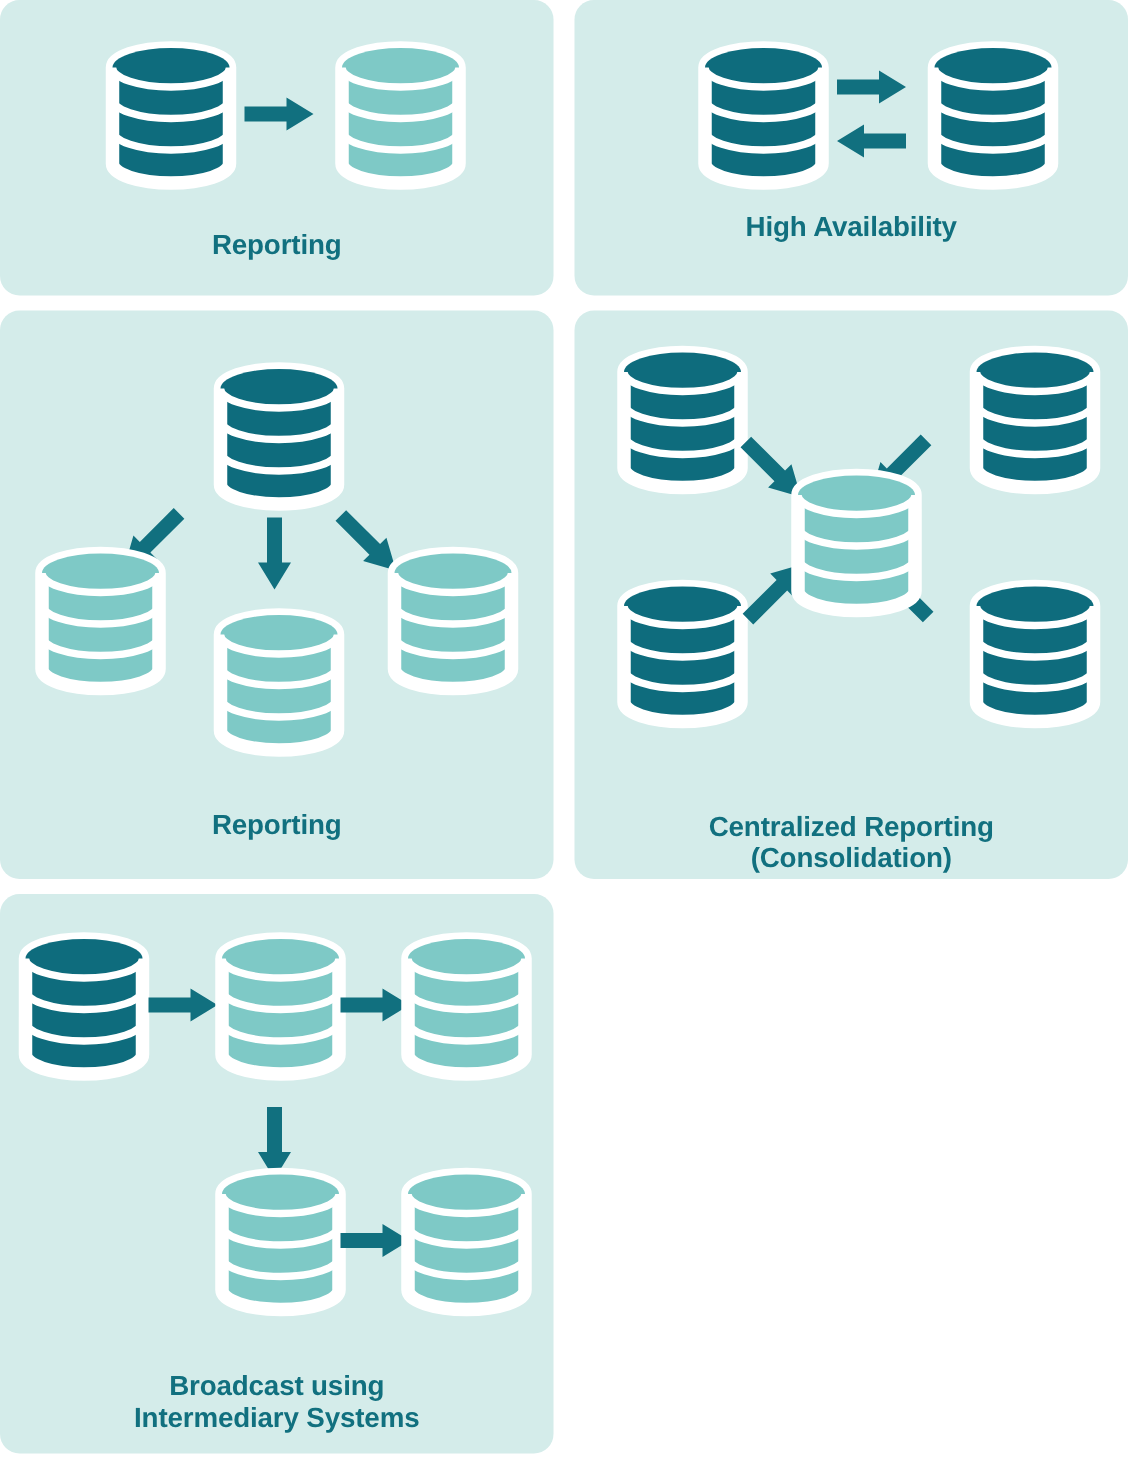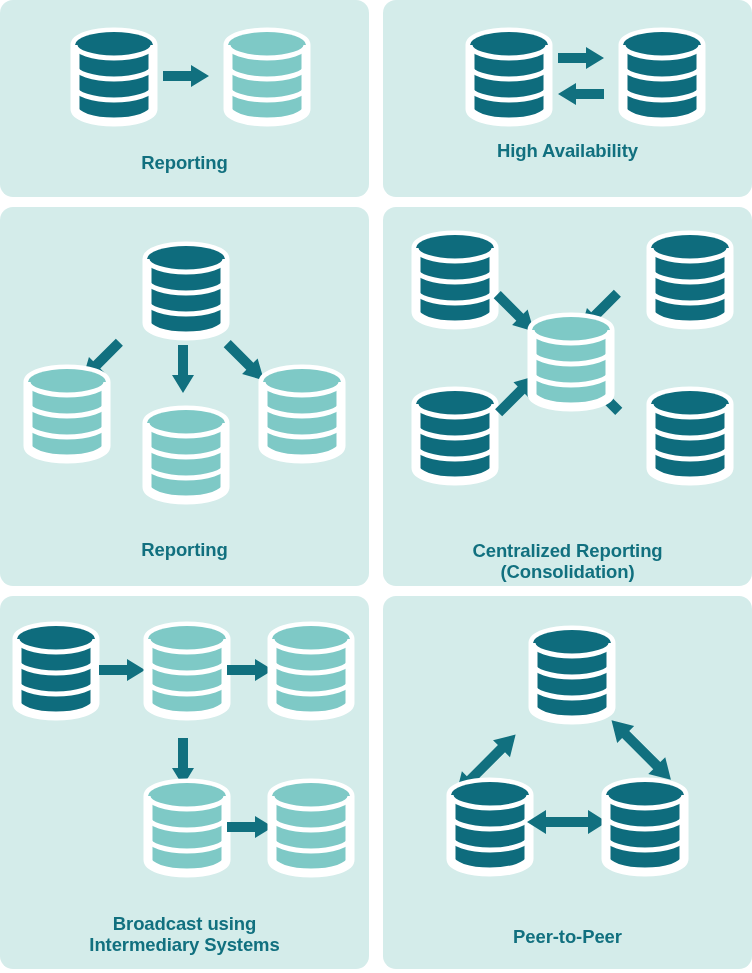--- a/index.html
+++ b/index.html
@@ -187,45 +187,20 @@
         </g>
         <g>
           <use href="#db-light" x="267" y="183"></use>
         </g>
       </svg>
     </div>
     <div class="caption">Broadcast using
 Intermediary Systems</div>
   </div>
 
-  <div class="panel p6">
-    <div class="stage">
-      <svg viewBox="0 0 369 320" preserveAspectRatio="xMidYMid meet">
-        <g>
-          <use href="#db-dark" x="145" y="30"></use>
-        </g>
-        <g>
-          <use href="#arrow-double-diag" x="88" y="125" transform="rotate(135,110,147)"></use>
-        </g>
-        <g>
-          <use href="#arrow-double-diag" x="215" y="125" transform="rotate(45,237,147)"></use>
-        </g>
-        <g>
-          <use href="#db-dark" x="63" y="182"></use>
-        </g>
-        <g>
-          <use href="#arrow-double-h" x="144" y="214"></use>
-        </g>
-        <g>
-          <use href="#db-dark" x="218" y="182"></use>
-        </g>
-      </svg>
-    </div>
-    <div class="caption">Peer-to-Peer</div>
-  </div>
 </div>
 
 <svg width="0" height="0" style="position:absolute" aria-hidden="true">
   <defs>
 
     <symbol id="db-dark" viewBox="0 0 88 98" width="88" height="98" overflow="visible">
       <g>
         <path d="M5 17 A39 13 0 0 1 83 17 L83 81 A39 13 0 0 1 5 81 Z" fill="#0e6c7d" stroke="#ffffff" stroke-width="9" stroke-linejoin="round"></path>
         <path d="M5 17 A39 13 0 0 0 83 17 A39 13 0 0 0 5 17 Z" fill="#0e6c7d"></path>
         <path d="M5 17 A39 13 0 0 0 83 17" fill="none" stroke="#ffffff" stroke-width="5"></path>

